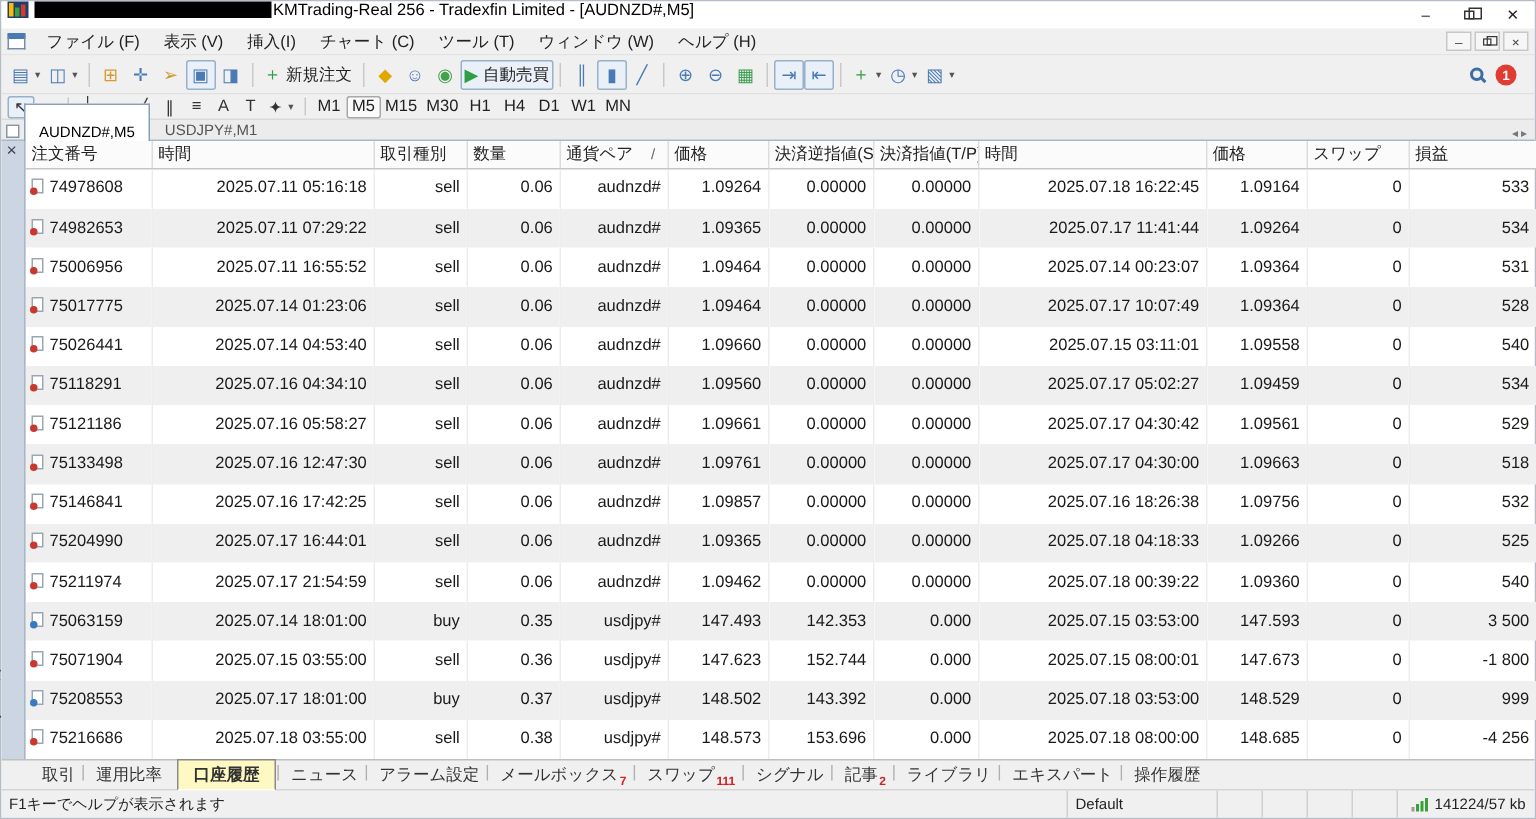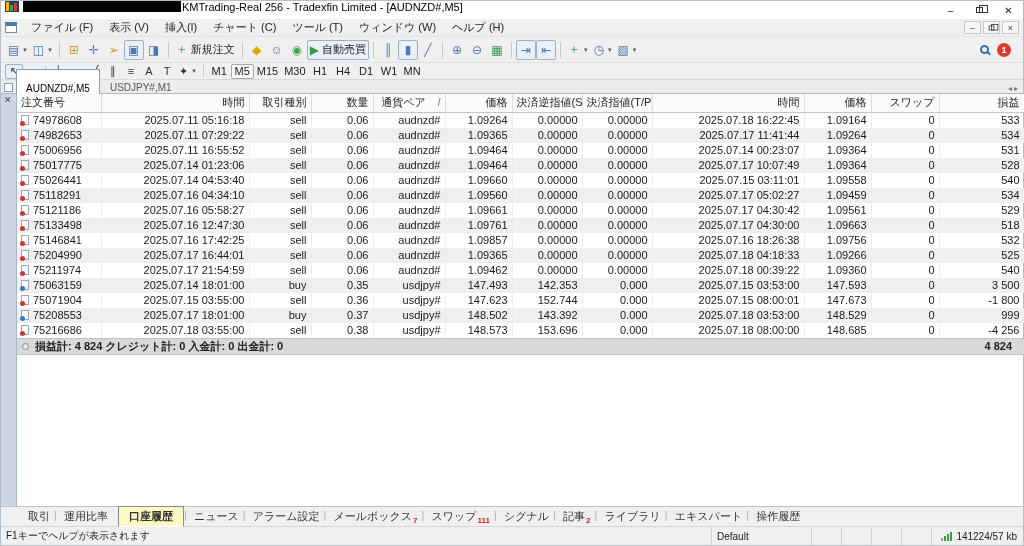--- a/index.html
+++ b/index.html
@@ -50,24 +50,24 @@
   .ctab-icon{width:9px;height:9px;border:1px solid #8a97a5;background:#fff;margin:0 3px 1px 1px}
   .ctab{height:14px;line-height:13px;padding:12px 9px;color:#555;border:1px solid transparent;border-bottom:none;white-space:nowrap}
   .ctab.active{background:#fff;border-color:#8aa0b8;color:#000;margin-bottom:-1px}
   .ctab-arrows{margin-left:auto;padding-right:3px;color:#777;font-size:8px;letter-spacing:2px}
 
   
   .main{flex:1 1 auto;display:flex;min-height:0;background:#fff}
   .side-strip{flex:0 0 16px;background:#ccd6e3;border-right:1px solid #a9b6c6;position:relative}
   .strip-close{position:absolute;top:2px;left:3px;font-size:9px;color:#445;line-height:9px}
   .strip-label{position:absolute;bottom:26px;left:2px;font-size:10px;color:#333;transform:rotate(-90deg);transform-origin:left bottom;white-space:nowrap}
-  .table-area{flex:1 1 auto;display:flex;flex-direction:column;min-width:0}
+  .table-area{flex:1 1 auto;display:flex;flex-direction:row;min-width:0}
 
   table.hist{table-layout:fixed;width:1007px;border-collapse:collapse;font-size:11px}
-  table.hist th{height:18px;font-weight:normal;color:#222;background:#fbfbfb;border-right:1px solid #dcdcdc;border-bottom:1px solid #c6c6c6;padding:0 4px;text-align:right;white-space:nowrap;overflow:hidden}
+  table.hist th{height:18px;font-weight:normal;color:#222;background:#fbfbfb;border-right:1px solid #dcdcdc;border-bottom:1px solid #c6c6c6;padding:0 4px;text-align:left;white-space:nowrap;overflow:hidden}
   table.hist th:first-child{text-align:left}
   .col-sort{margin-left:12px;color:#666;font-size:10px}
   table.hist td{height:15px;line-height:15px;border-right:1px solid #ededed;padding:0 4px;text-align:right;white-space:nowrap;overflow:hidden;color:#1a1a1a}
   table.hist td:first-child{text-align:left}
   table.hist tbody tr:nth-child(even){background:#efefef}
   .doc-icon{display:inline-block;position:relative;width:8px;height:10px;background:#fff;border:1px solid #9aa6b2;margin-right:4px;vertical-align:-1px}
   .doc-icon::after{content:"";position:absolute;left:-2px;bottom:-2px;width:5px;height:5px;border-radius:50%;background:#888}
   tr.sell .doc-icon::after{background:#c8382e}
   tr.buy .doc-icon::after{background:#3879c0}
 

